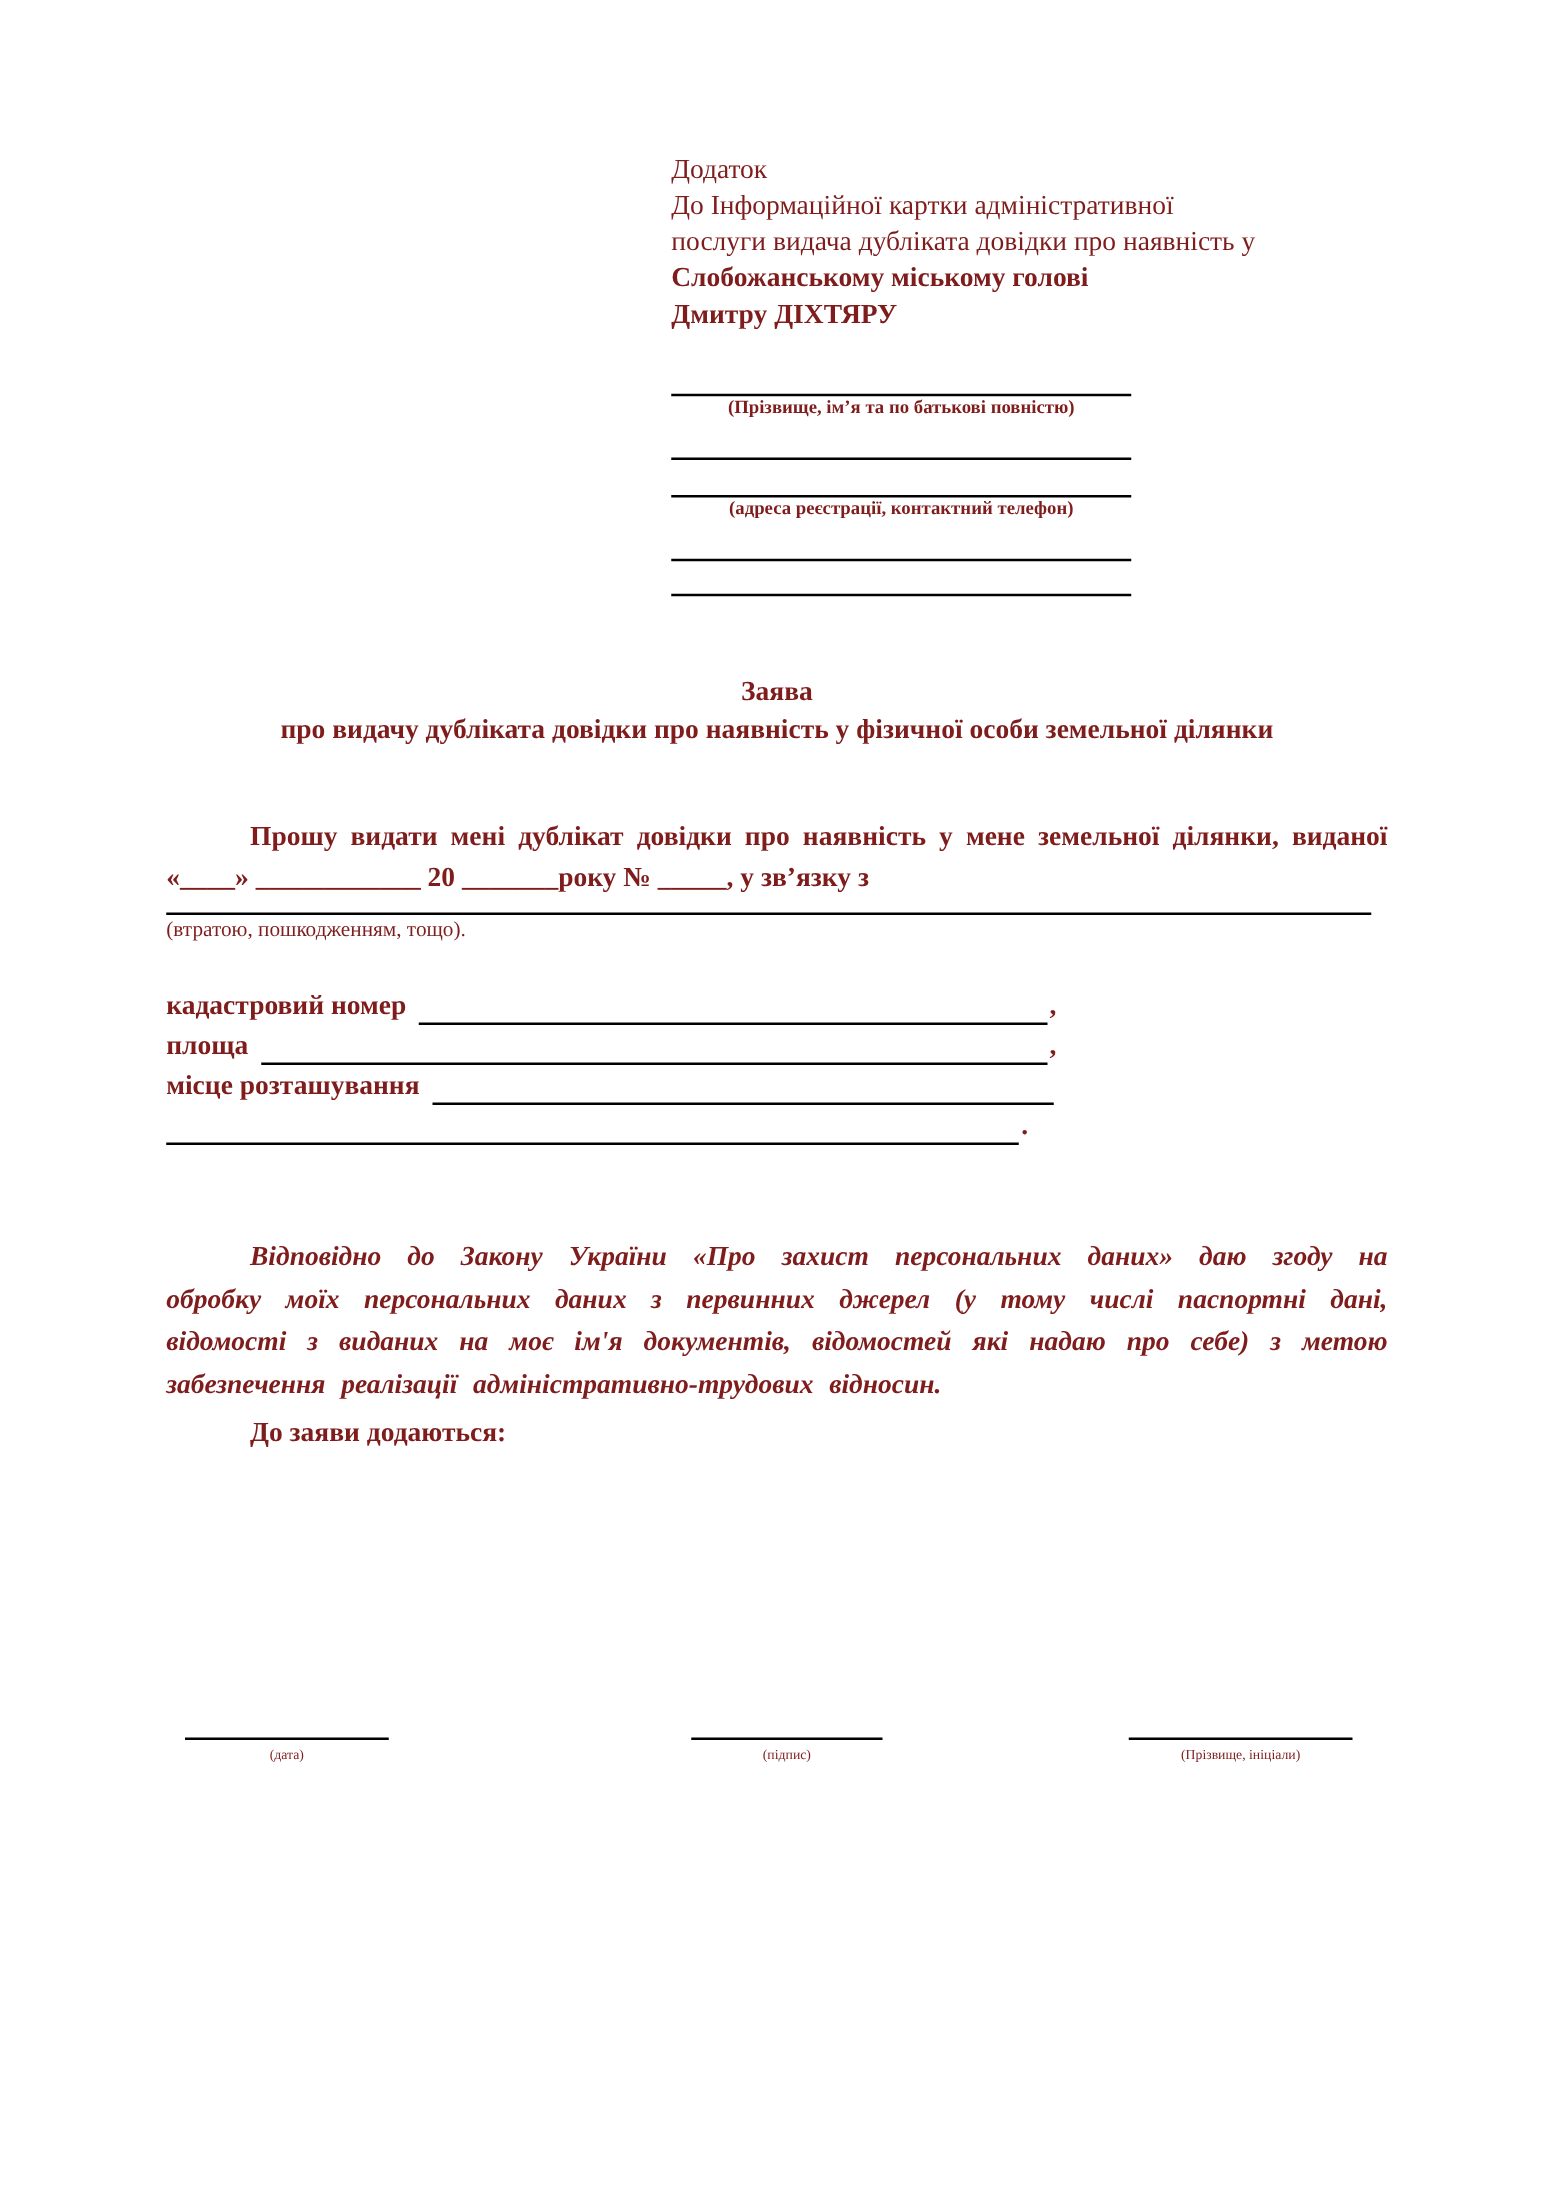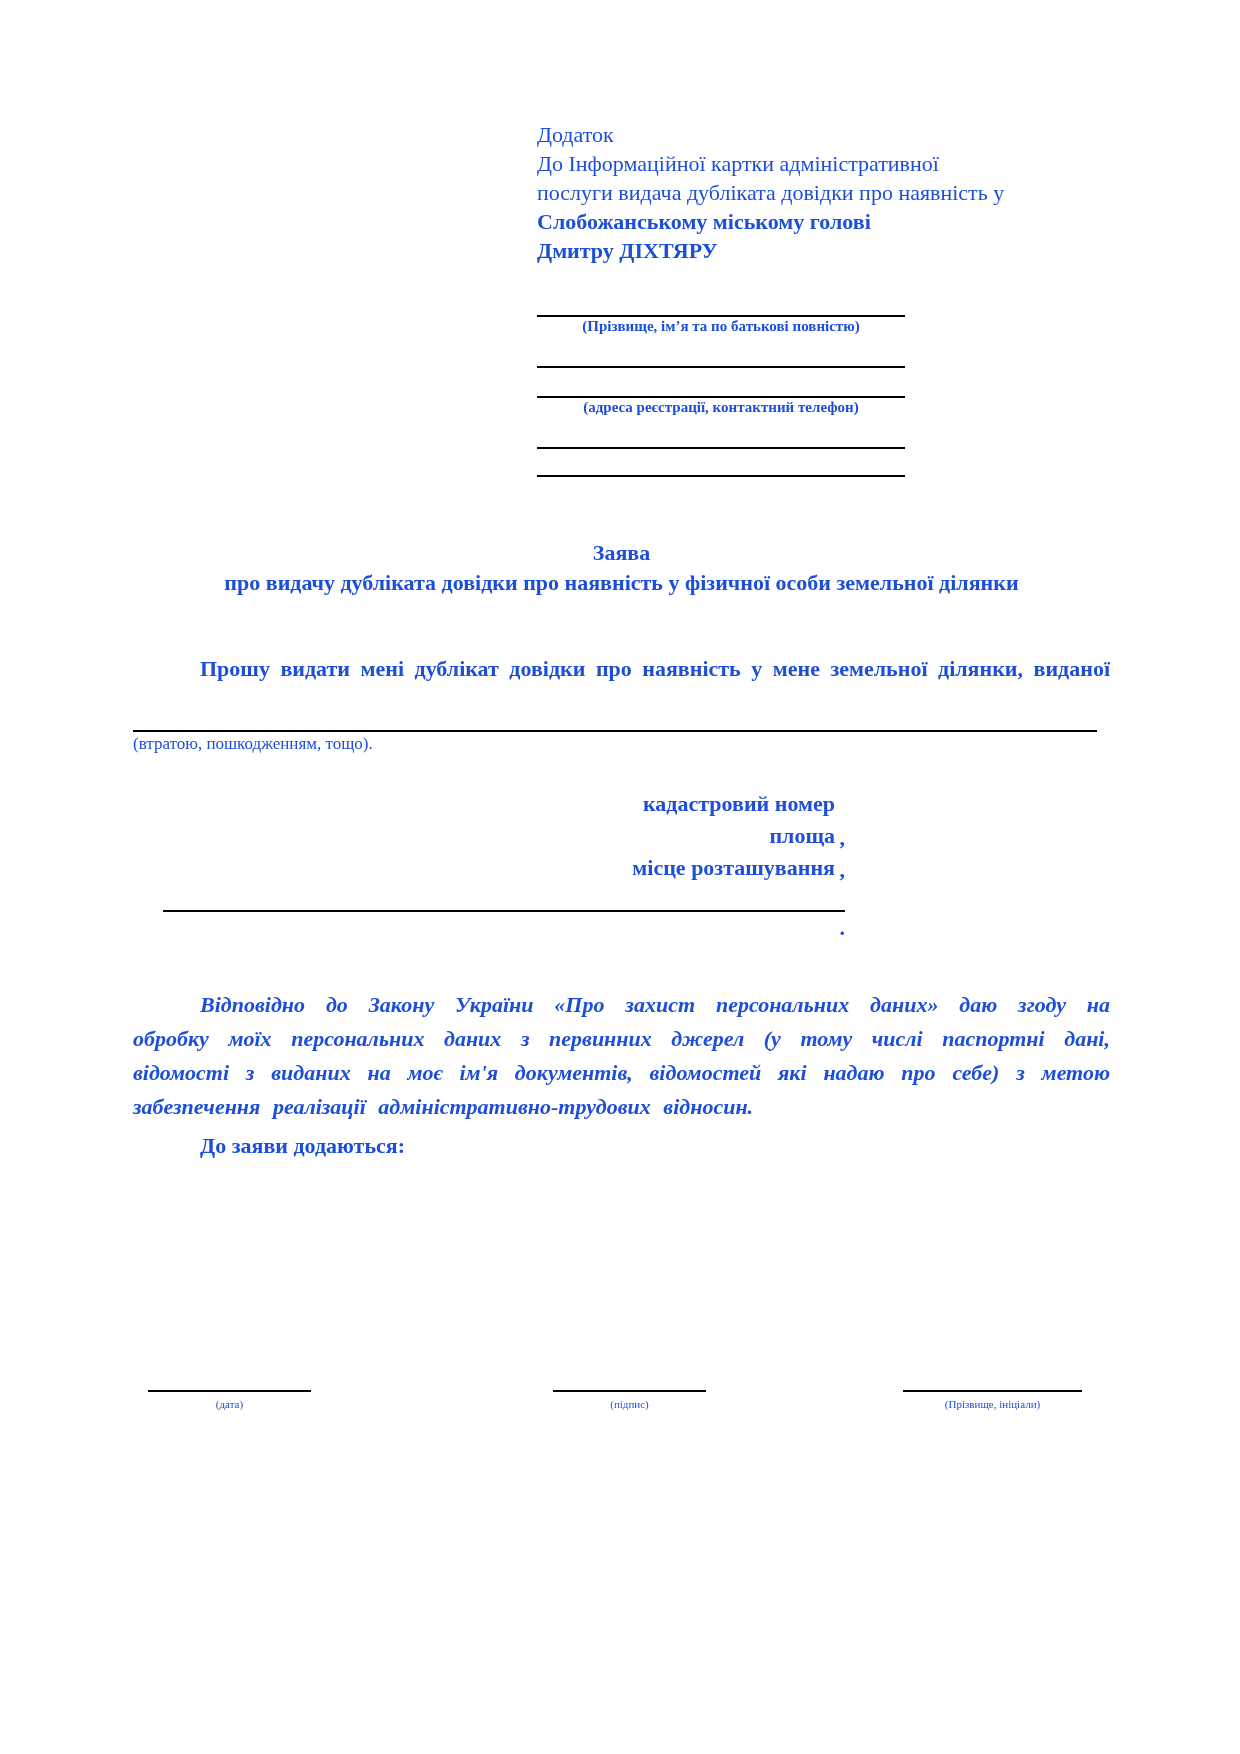--- a/index.html
+++ b/index.html
@@ -1,21 +1,21 @@
 <!DOCTYPE html>
 <html><head>
 <meta charset="utf-8">
 <style>
   html, body { margin: 0; padding: 0; background: #ffffff; }
   .page {
     position: relative;
     width: 1240px;
     height: 1754px;
     background: #ffffff;
-    color: #1d4ed8;
+    color: #7f1d1d;
     font-family: "Liberation Serif", "DejaVu Serif", serif;
     overflow: hidden;
   }
   
   .hdr {
     position: absolute;
     top: 120px; left: 537px;
     font-size: 22px; line-height: 29px;
     white-space: nowrap;
   }
@@ -65,21 +65,21 @@
     top: 734px; left: 133px;
     font-size: 17px;
   }
 
   
   .land {
     position: absolute;
     top: 788px; left: 133px; width: 712px;
     font-size: 22px; font-weight: bold; line-height: 32px;
   }
-  .land .row { display: flex; align-items: flex-end; height: 32px; flex-direction: column; }
+  .land .row { display: flex; align-items: flex-end; height: 32px; }
   .land .lbl { white-space: nowrap; padding-right: 10px; }
   .land .fill { flex: 1; border-bottom: 2px solid #000; height: 26px; }
   .land .sfx { padding-left: 2px; }
   .land .tail .fill { flex: none; width: 682px; }
 
   
   .consent {
     position: absolute;
     top: 988px; left: 133px; width: 977px;
     font-size: 22px; font-weight: bold; font-style: italic;
@@ -135,20 +135,21 @@
     <div class="u u5"></div>
   </div>
 
   <div class="titleblock">
     <div>Заява</div>
     <div>про видачу дубліката довідки про наявність у фізичної особи земельної ділянки</div>
   </div>
 
   <div class="request">
     <div class="l1">Прошу видати мені дублікат довідки про наявність у мене земельної ділянки, виданої</div>
+    <div class="l2">«____» ____________ 20 _______року № _____, у зв’язку з</div>
   </div>
   <div class="reason-line"></div>
   <div class="reason-cap">(втратою, пошкодженням, тощо).</div>
 
   <div class="land">
     <div class="row">
       <span class="lbl">кадастровий номер</span>
       <span class="fill"></span>
       <span class="sfx">,</span>
     </div>

